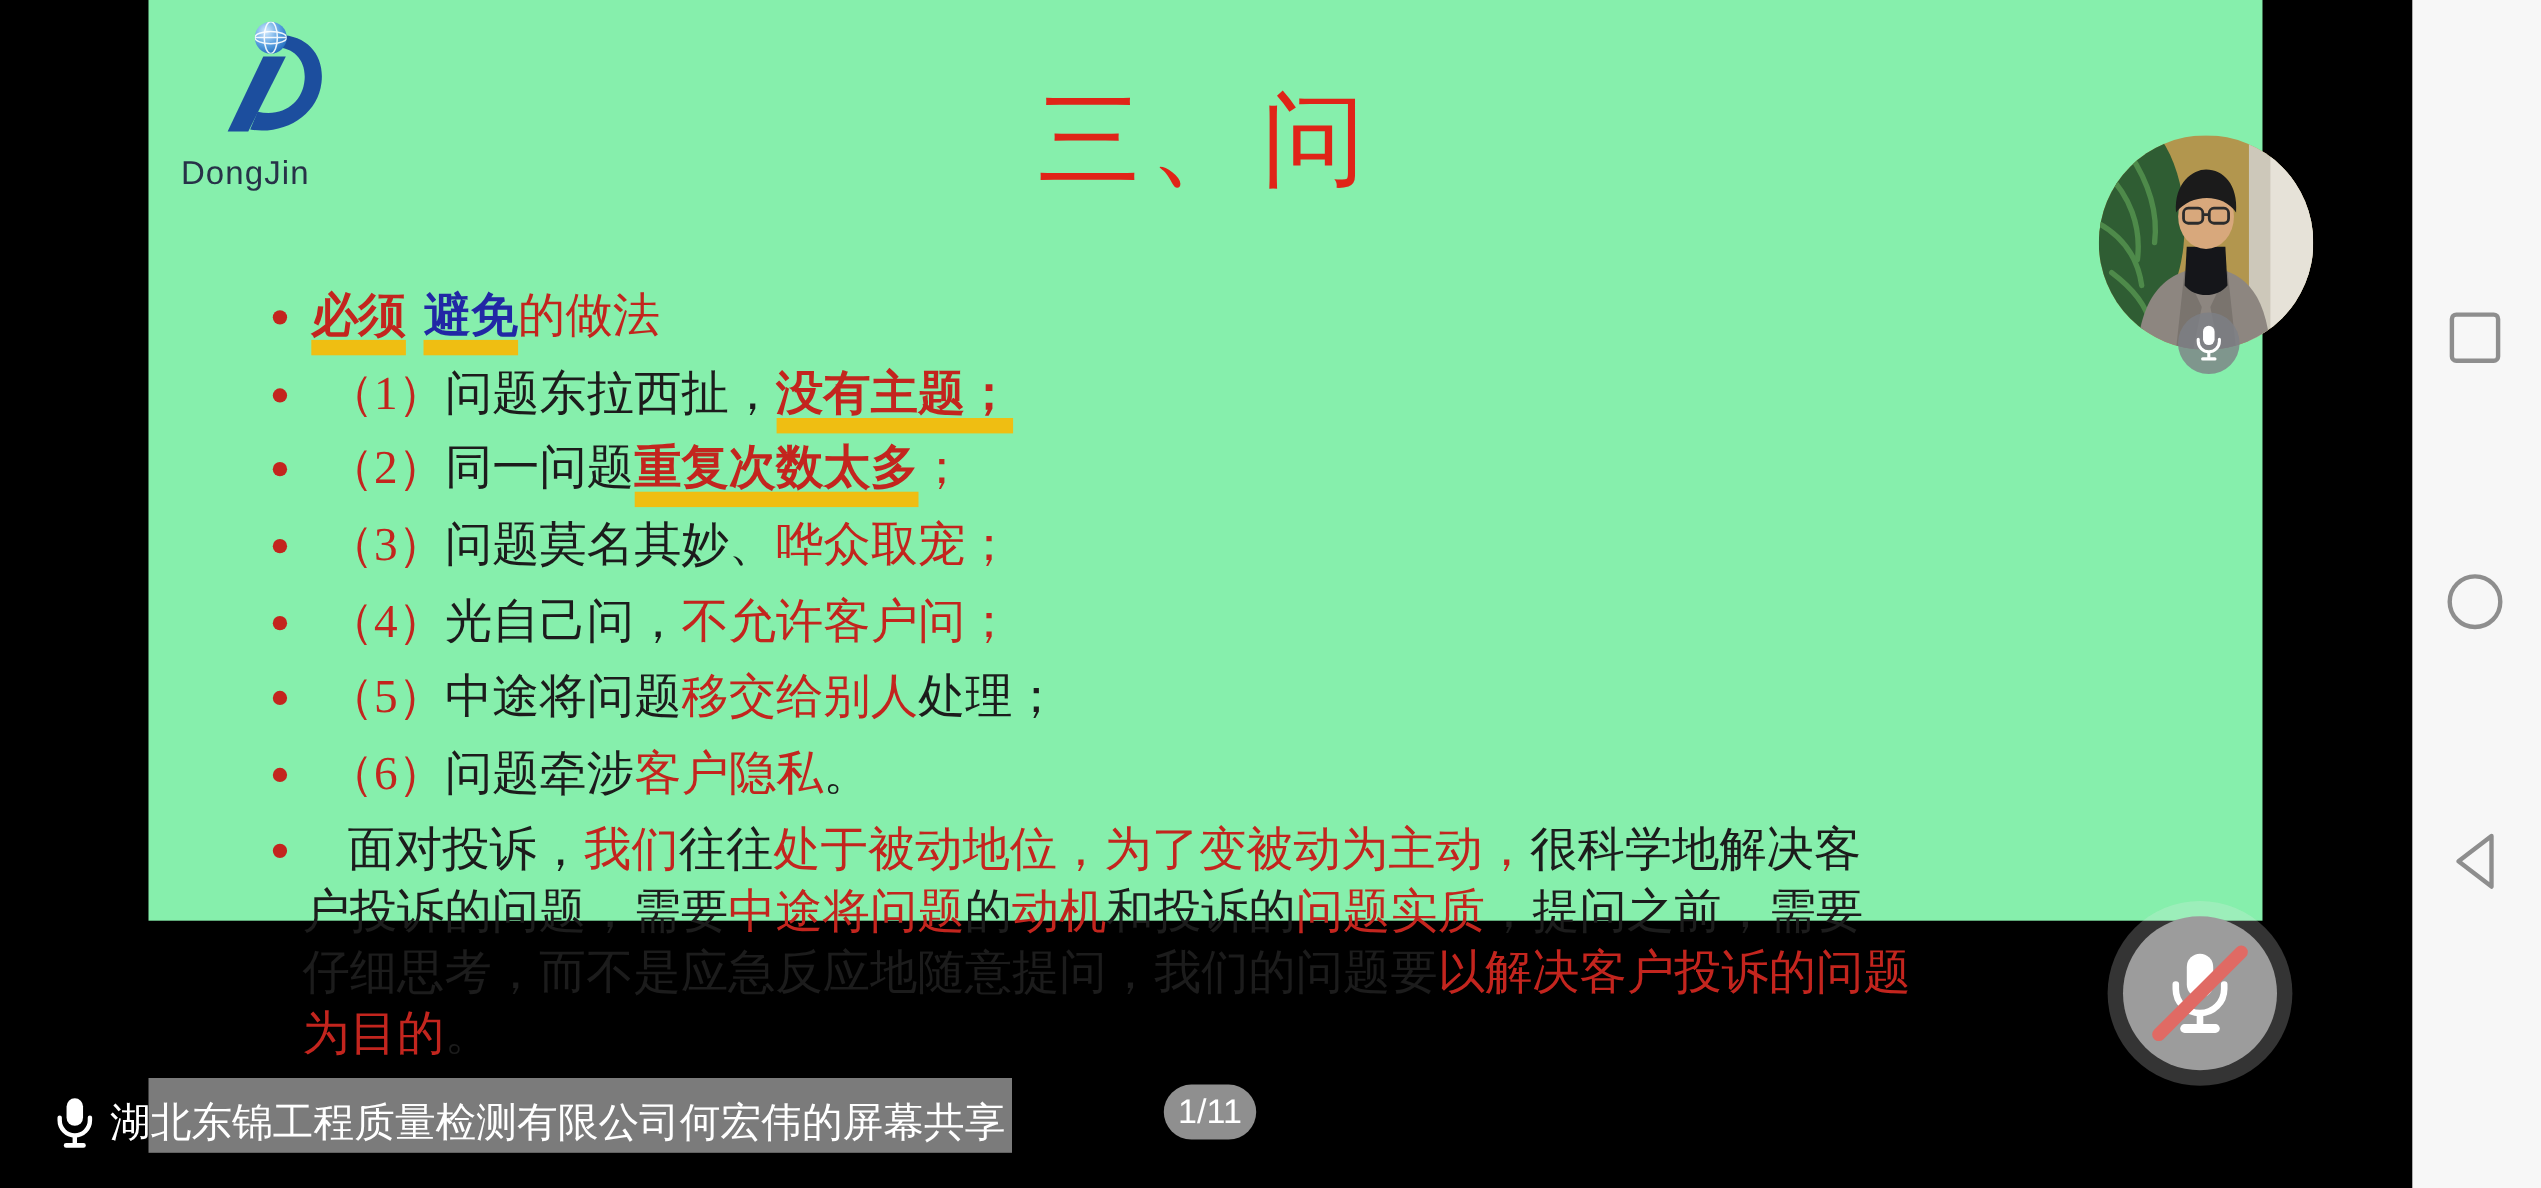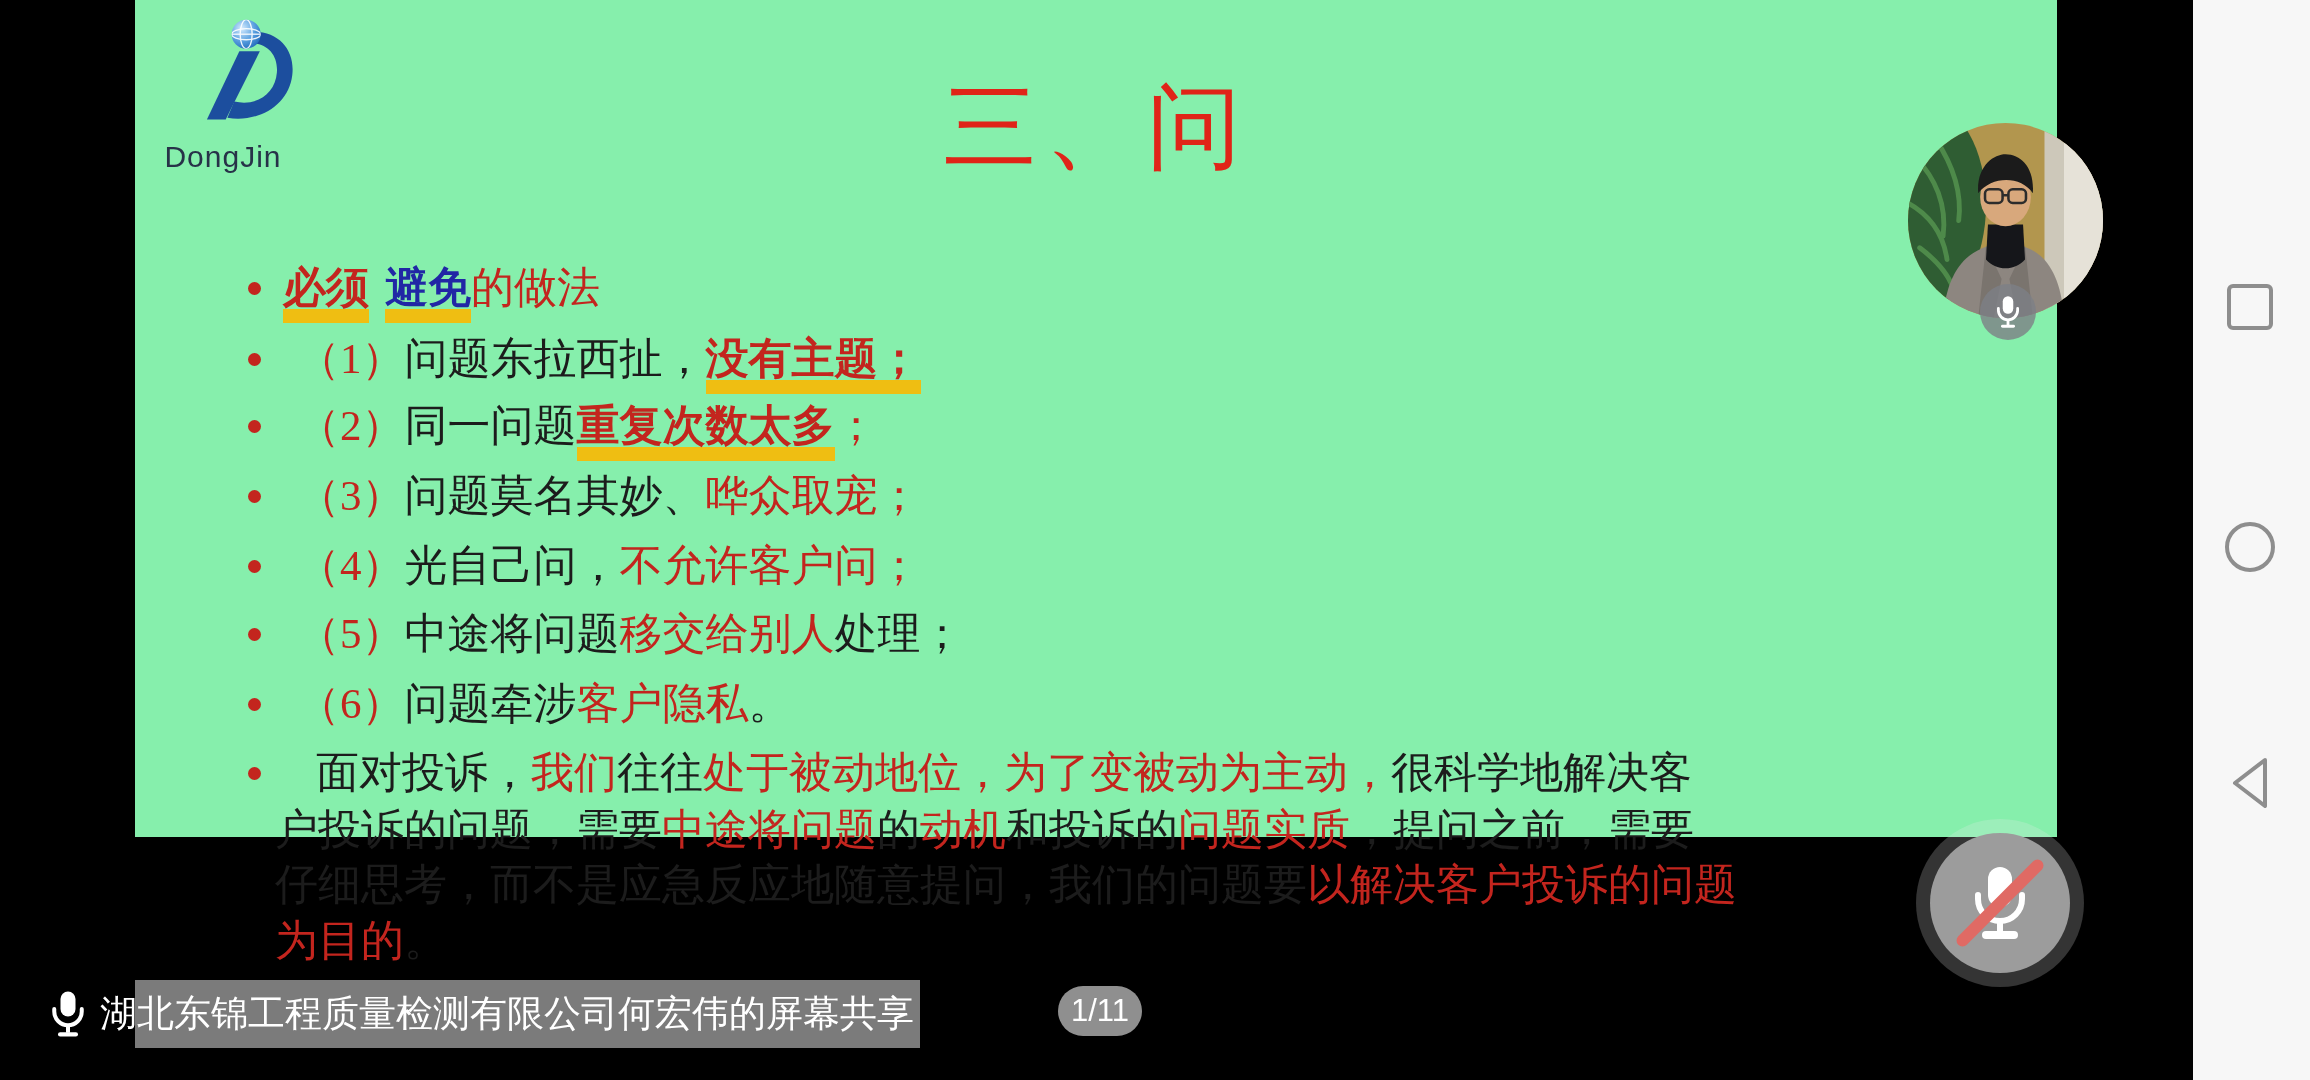--- a/index.html
+++ b/index.html
@@ -40,21 +40,21 @@
   
   #avatar{position:absolute;left:1908px;top:123px;width:195px;height:195px;border-radius:50%;overflow:hidden;z-index:6;}
   #avatar-mic-badge{position:absolute;left:1980px;top:284px;width:56px;height:56px;border-radius:50%;
                     background:rgba(125,128,134,.8);display:flex;align-items:center;justify-content:center;z-index:7;}
   #name-pill{position:absolute;left:1855px;top:355px;width:306px;height:60px;border-radius:30px;
              background:rgba(112,118,128,.78);color:#fff;font-size:37px;line-height:60px;
              padding-left:26px;box-sizing:border-box;z-index:7;white-space:nowrap;}
 
   
   #share-bar{position:absolute;left:135px;top:980px;width:785px;height:68px;background:#7b7b7b;z-index:4;}
-  #share-toast{position:absolute;left:48px;top:982px;height:64px;display:flex;align-items:center;z-index:5;}
+  #share-toast{position:absolute;left:48px;top:982px;height:64px;display:flex;align-items:flex-end;z-index:5;}
   #share-toast .toast-text{color:#fff;font-size:37px;margin-left:12px;white-space:nowrap;}
 
   
   #page-pill{position:absolute;left:1058px;top:986px;width:84px;height:50px;border-radius:25px;
              background:#8f8f8f;color:#fff;font-size:31px;display:flex;align-items:center;
              justify-content:center;z-index:5;}
 
   
   #mic-halo{position:absolute;left:1916px;top:819px;width:168px;height:168px;border-radius:50%;
             background:rgba(235,235,235,.22);z-index:5;}

